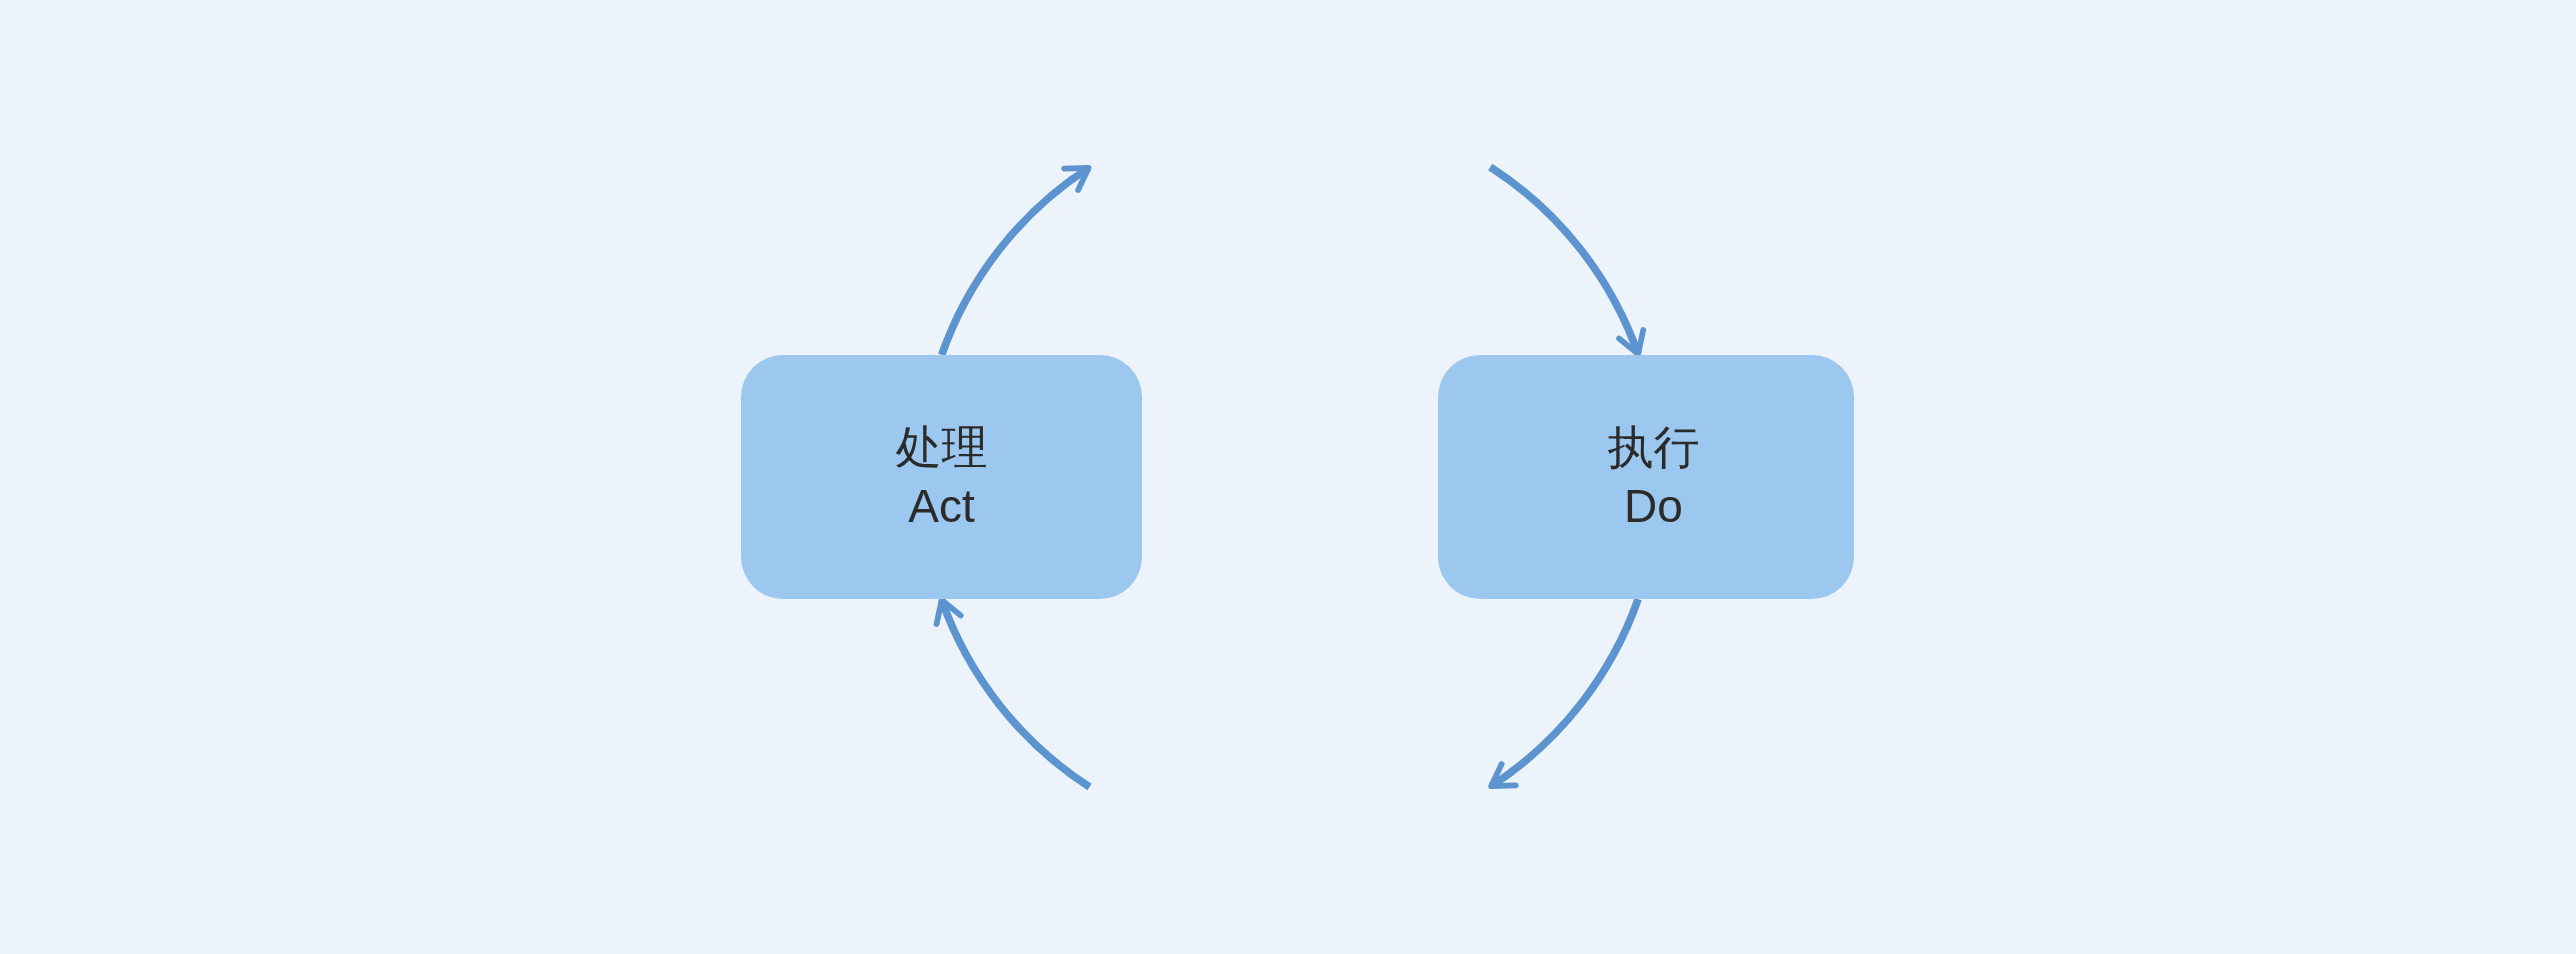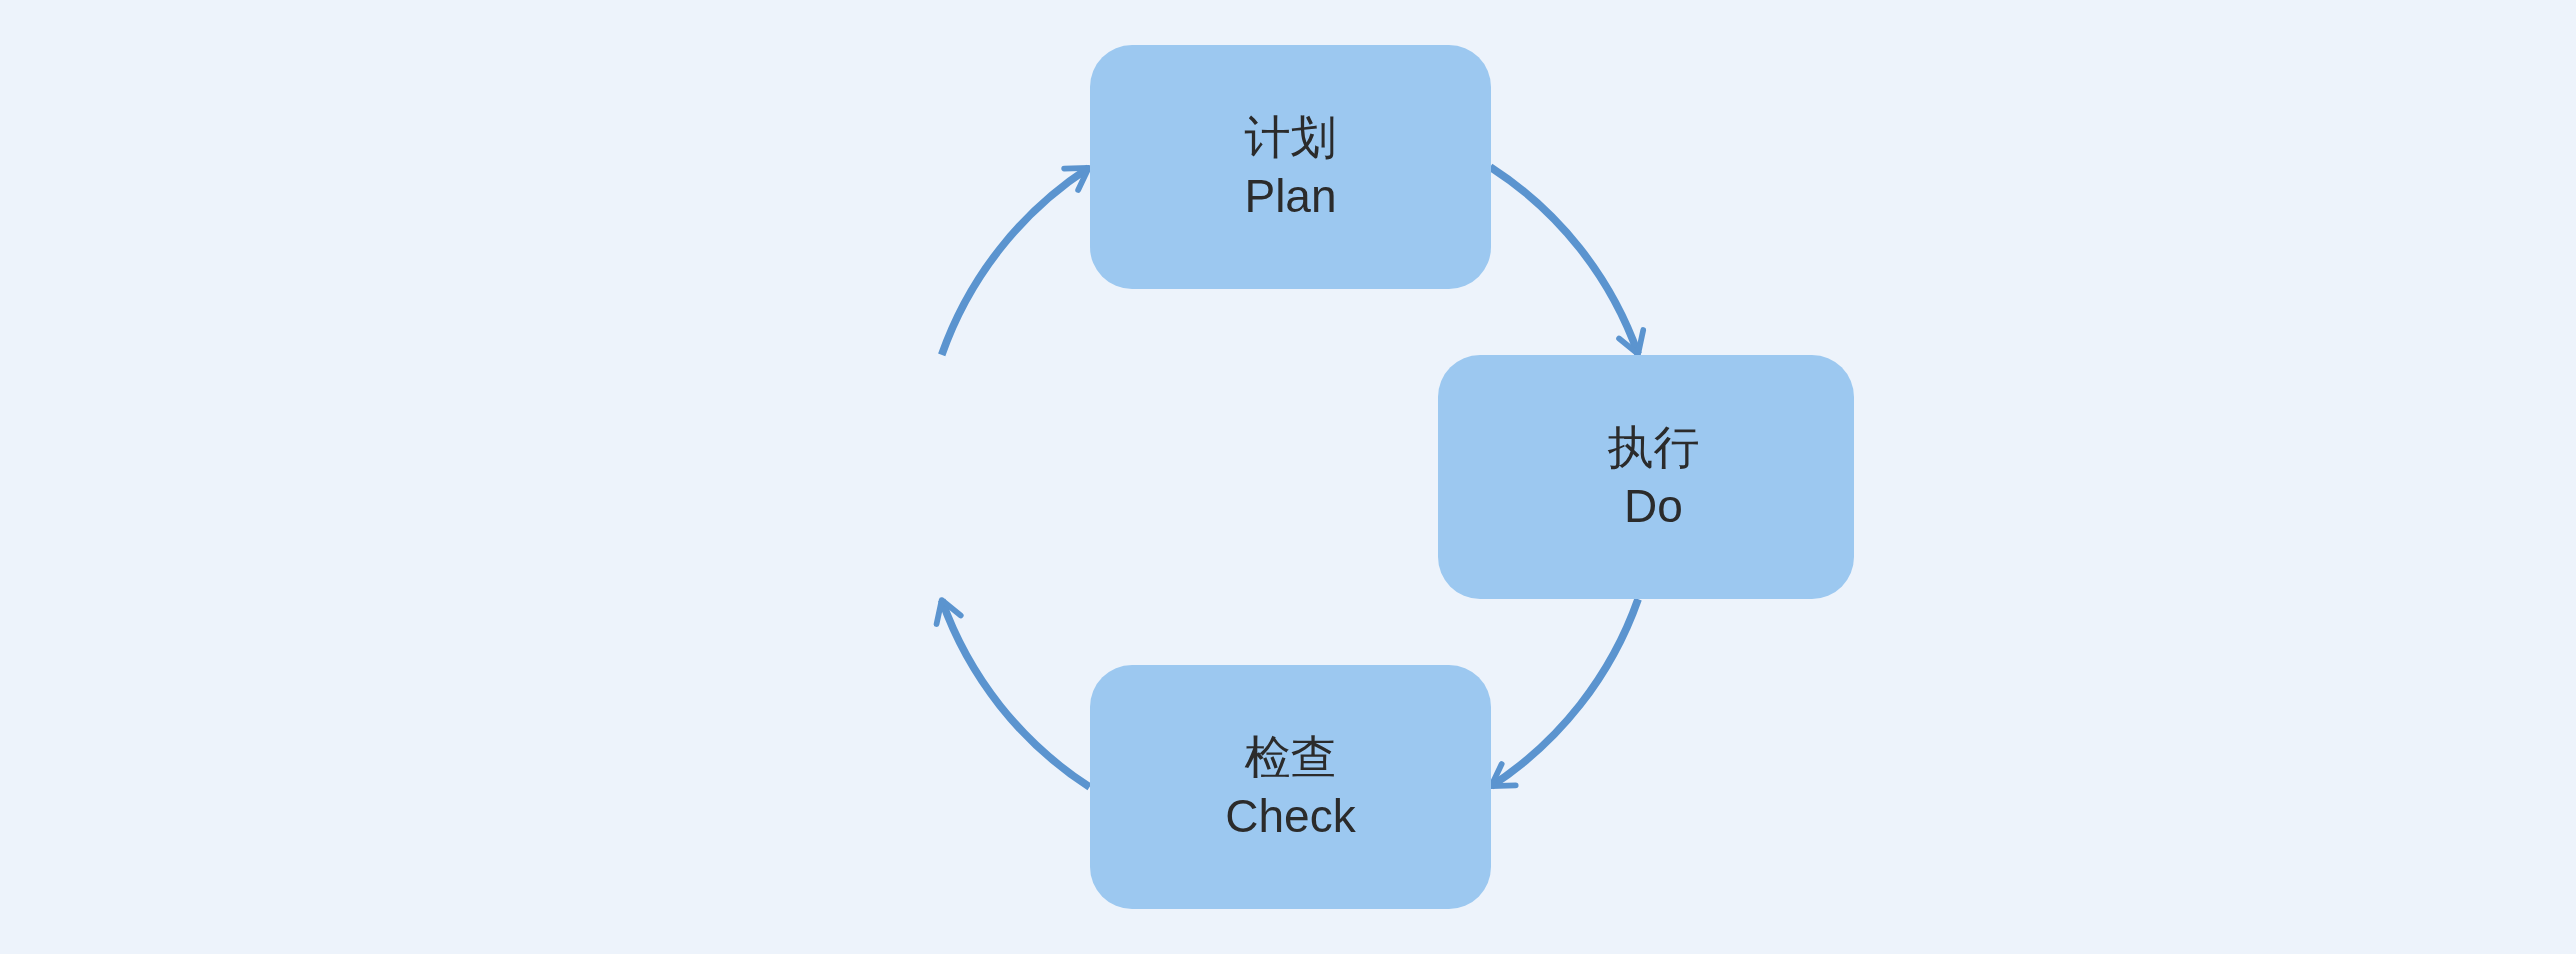--- a/index.html
+++ b/index.html
@@ -69,30 +69,26 @@
       <marker id="ah" viewBox="0 0 10 10" refX="8" refY="5" markerWidth="4.2" markerHeight="4.2" markerUnits="strokeWidth" orient="auto">
         <path class="arrowhead-path" d="M1.5,1 L8,5 L1.5,9"></path>
       </marker>
     </defs>
     <path class="edge" d="M1562,175 A387,387 0 0 1 1717,371" marker-end="url(#ah)"></path>
     <path class="edge" d="M1717,628 A387,387 0 0 1 1563,824" marker-end="url(#ah)"></path>
     <path class="edge" d="M1142,825 A387,387 0 0 1 987,629" marker-end="url(#ah)"></path>
     <path class="edge" d="M987,372 A387,387 0 0 1 1141,176" marker-end="url(#ah)"></path>
   </svg>
 
-  <div class="node" id="node-plan">
-    <span class="zh">计划</span>
-    <span class="en">Plan</span>
-  </div>
 
   <div class="node" id="node-do">
     <span class="zh">执行</span>
     <span class="en">Do</span>
   </div>
 
-  <div class="node" id="node-check">
-    <span class="zh">检查</span>
-    <span class="en">Check</span>
+
+  <div class="node" id="node-act">
+    <span class="zh">处理</span>
+    <span class="en">Act</span>
   </div>
-
 
 </div>
 
 
 </body></html>

